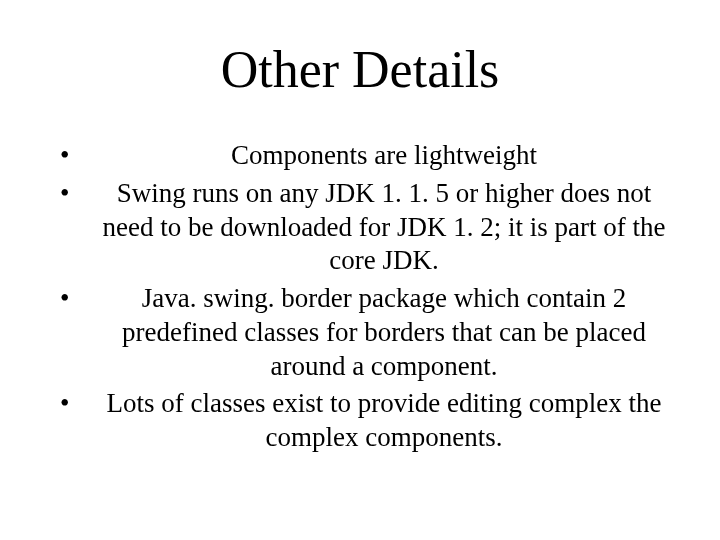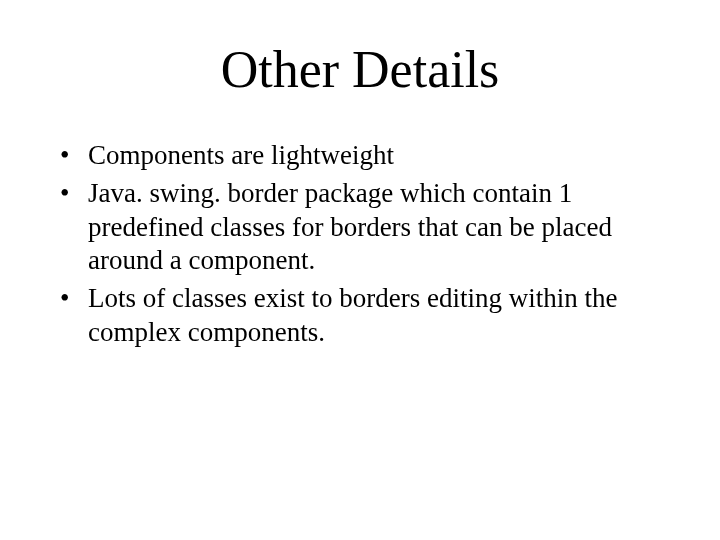--- a/index.html
+++ b/index.html
@@ -1,18 +1,19 @@
 <!DOCTYPE html>
 <html><head>
   <meta charset="utf-8">
   <style>
     * {
       margin: 0;
       padding: 0;
       box-sizing: border-box;
+      text-align: center;
     }
     body {
       width: 720px;
       height: 540px;
       background: #ffffff;
       font-family: "Times New Roman", Times, serif;
       color: #000000;
       padding: 30px 40px;
     }
     .slide-title {
@@ -41,15 +42,16 @@
       font-size: 27px;
     }
   </style>
 </head>
 <body>
 
 <h1 class="slide-title">Other Details</h1>
 
 <ul class="bullet-list">
   <li class="bullet-item">Components are lightweight</li>
-  <li class="bullet-item">Java. swing. border package which contain 1 predefined classes for borders that can be placed around a component.</li>
-  <li class="bullet-item">Lots of classes exist to borders editing within the complex components.</li>
+  <li class="bullet-item">Swing runs on any JDK 1. 1. 5 or higher does not need to be downloaded for JDK 1. 2; it is part of the core JDK.</li>
+  <li class="bullet-item">Java. swing. border package which contain 2 predefined classes for borders that can be placed around a component.</li>
+  <li class="bullet-item">Lots of classes exist to provide editing complex the complex components.</li>
 </ul>
 
 </body></html>

